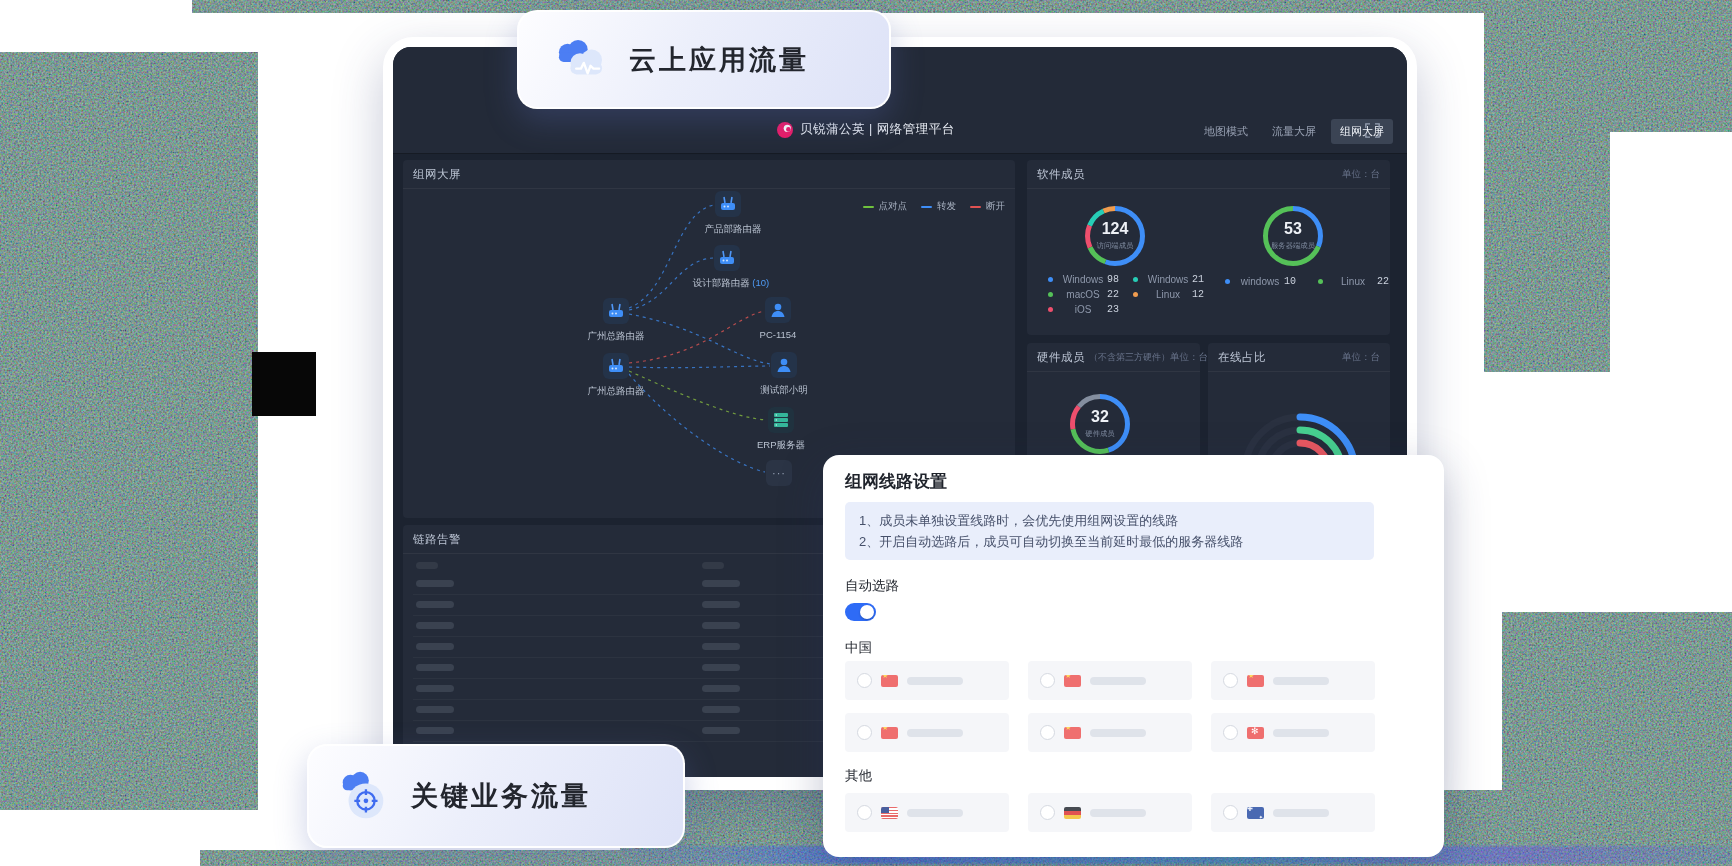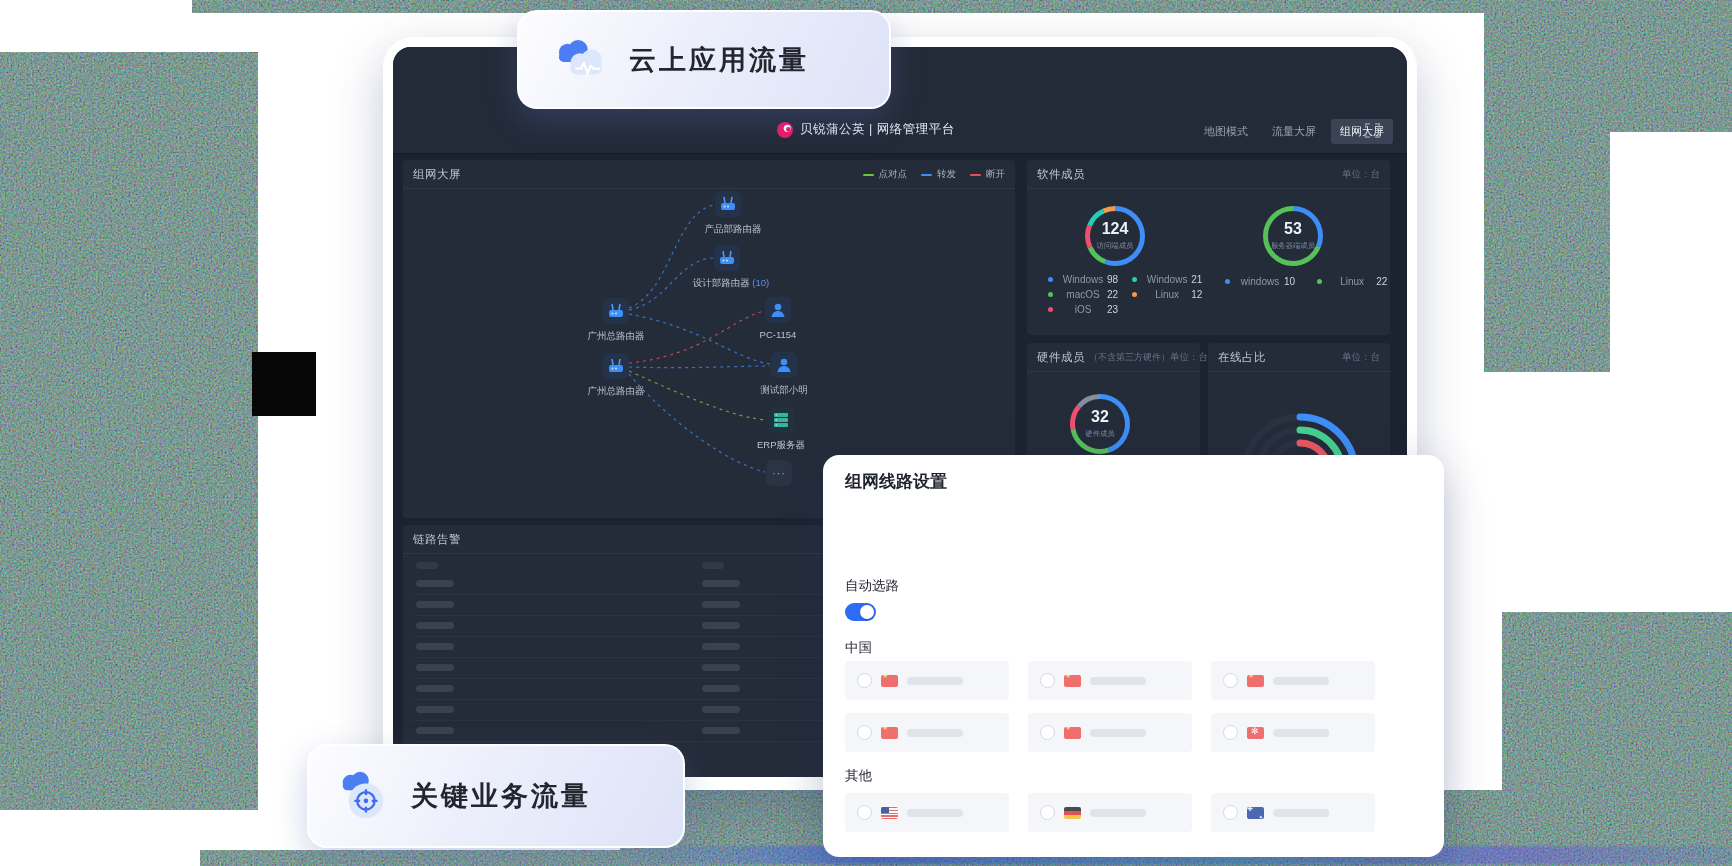--- a/index.html
+++ b/index.html
@@ -33,40 +33,40 @@
   
   .panel{position:absolute;background:#242b39;border-radius:4px;}
   .phead{position:absolute;left:0;top:0;right:0;height:29px;display:flex;align-items:center;
          padding:0 10px;border-bottom:1px solid rgba(255,255,255,.055);box-sizing:border-box;}
   .ptitle{font-size:11.5px;color:#bcc5d4;white-space:nowrap;letter-spacing:.5px;}
   .psub{font-size:9px;color:#68738a;margin-left:4px;white-space:nowrap;}
   .punit{font-size:9.5px;color:#68738a;margin-left:auto;white-space:nowrap;}
 
   
   .tlegend{position:absolute;right:10px;top:8px;display:flex;gap:14px;}
-  .tlegend .li{display:flex;align-items:center;gap:5px;font-size:9.5px;color:#a9b2c2;white-space:nowrap;}
+  .tlegend .li{display:flex;align-items:center;gap:5px;font-size:9.5px;color:#a9b2c2;white-space:nowrap;margin-top:32px;}
   .tlegend .dash{width:11px;height:2px;border-radius:1px;}
   .node{position:absolute;}
   .nicon{width:26px;height:26px;border-radius:6px;background:#243349;display:flex;align-items:center;justify-content:center;cursor:pointer;}
   .nicon.srv{background:#20323f;}
   .nicon.more{background:#2b3445;color:#97a1b4;font-size:11px;letter-spacing:1px;}
   .nlabel{position:absolute;width:120px;text-align:center;font-size:9.5px;color:#b9c2d0;white-space:nowrap;}
   .ncount{color:#4f9bf5;}
 
   
   .donut{position:absolute;width:66px;height:66px;}
   .dcenter{position:absolute;inset:0;display:flex;flex-direction:column;align-items:center;justify-content:center;}
   .dtotal{font-size:16px;font-weight:700;color:#eef1f6;line-height:16px;}
   .dlabel{font-size:8px;color:#7e8a9e;margin-top:3px;transform:scale(.92);white-space:nowrap;}
   .legend-grid{position:absolute;display:grid;grid-auto-flow:column;grid-template-rows:repeat(3,15px);column-gap:14px;}
   .legend-row{position:absolute;display:flex;gap:22px;}
   .litem{display:flex;align-items:center;font-size:10px;white-space:nowrap;}
   .ldot{width:5px;height:5px;border-radius:50%;margin-right:6px;flex:none;}
   .lname{color:#8e98ab;width:48px;text-align:center;}
-  .lval{color:#ccd3df;}
+  .lval{color:#ccd3df;font-family:Liberation Mono, monospace;}
 
   
   .abar{position:absolute;height:7px;border-radius:3.5px;background:#3a4250;}
   .aline{position:absolute;height:1px;background:rgba(255,255,255,.04);left:10px;right:10px;}
 
   
   .card{position:absolute;left:823px;top:455px;width:573px;height:402px;background:#fff;border-radius:16px;
         box-shadow:0 14px 45px rgba(35,48,95,.28);z-index:6;padding-left:48px;}
   .card-title{position:absolute;left:22px;top:15px;font-size:17px;font-weight:700;color:#1f232b;white-space:nowrap;}
   .note-box{position:absolute;left:22px;top:47px;width:529px;height:58px;background:#e9eefb;border-radius:5px;
@@ -418,20 +418,24 @@
         <circle r="42" cx="0" cy="0" fill="none" stroke="#47d08f" stroke-width="7" stroke-linecap="round" pathLength="100" stroke-dasharray="58 42" stroke-dashoffset="25"></circle>
         <circle r="29" cx="0" cy="0" fill="none" stroke="#2a3140" stroke-width="7"></circle>
         <circle r="29" cx="0" cy="0" fill="none" stroke="#ea5860" stroke-width="7" stroke-linecap="round" pathLength="100" stroke-dasharray="40 60" stroke-dashoffset="25"></circle>
       </svg>
   </div>
 
 </div>
 
 <div class="card">
   <div class="card-title">组网线路设置</div>
+  <div class="note-box">
+    <div class="note-line">1、成员未单独设置线路时，会优先使用组网设置的线路</div>
+    <div class="note-line">2、开启自动选路后，成员可自动切换至当前延时最低的服务器线路</div>
+  </div>
   <div class="sec-label" style="left:22px;top:122px">自动选路</div>
   <div class="toggle on" id="autoToggle">
       <div class="knob"></div>
     </div>
   <div class="sec-label" style="left:22px;top:184px">中国</div>
   <div id="chinaOptions">
       <div class="opt" style="left: 22px; top: 206px;">
         <span class="radio"></span>
         <span class="flag flag-cn"></span>
         <span class="bar-ph"></span>

